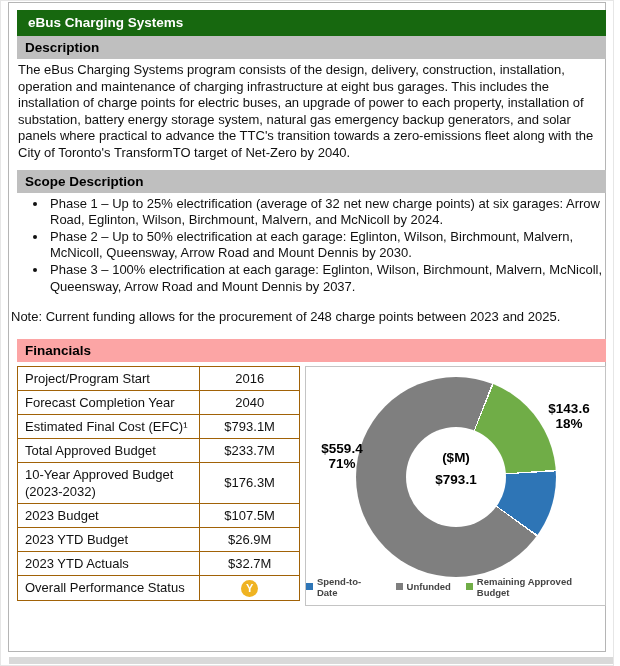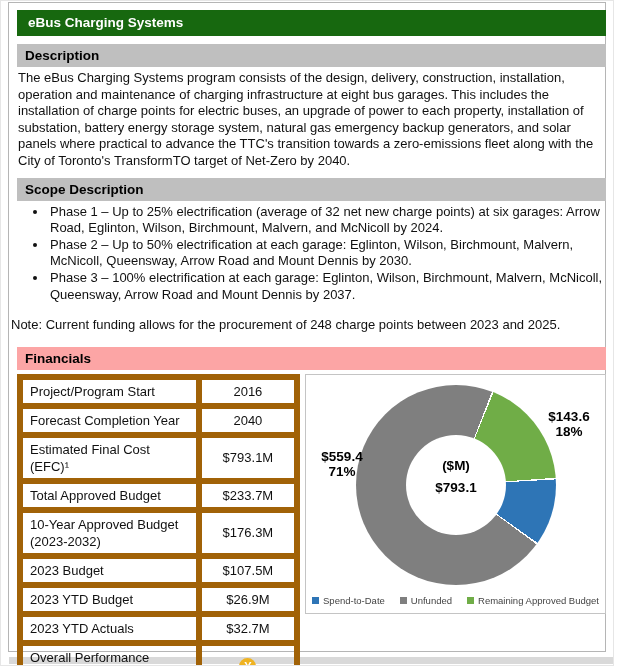--- a/index.html
+++ b/index.html
@@ -7,54 +7,54 @@
   body { font-family:"Liberation Sans", sans-serif; color:#1a1a1a; }
   .shot { position:relative; width:614px; height:666px; background:#fff; overflow:hidden; border:1px solid #e6e6e6; }
   .frame { position:absolute; left:7px; top:1px; right:7px; bottom:13px; border:1px solid #b5b5b5; background:#fff; }
   .shadow-strip { position:absolute; left:8px; right:0; bottom:1px; height:7px; background:#d9d9d9; }
   .content { position:absolute; left:16px; top:9px; width:589px; }
 
   .title-bar { height:26px; line-height:26px; padding-left:11px; background:#17680F;
                color:#ffffff; font-weight:bold; font-size:13.5px; }
   .secbar { height:23px; line-height:23px; padding-left:8px; background:#BFBFBF;
             color:#000; font-weight:bold; font-size:13.5px; }
-  .secbar.desc { margin-top:8px; }
+  .secbar.desc { margin-top:0; }
   .secbar.scope { margin-top:6px; }
   .secbar.fin { margin-top:13px; }
 
   .body-text { font-size:13px; line-height:16.6px; padding:3px 1px 2px 1px; color:#111; }
   .scope-body { font-size:13px; line-height:16.6px; padding:3px 1px 0 1px; color:#111; }
   .scope-body ul { list-style:disc; margin:0 0 0 30px; padding:0; }
   .scope-body li { padding-left:2px; }
   .note-text { font-size:13px; line-height:16.5px; margin:14px 0 0 -6px; color:#111; }
 
   .fin-flex { display:flex; align-items:flex-start; margin-top:4px; }
   table.fin { border-collapse:collapse; width:283px; font-size:13px; }
-  table.fin td { border:6px solid #a16207; padding:3px 7px; line-height:17px; color:#111; }
+  table.fin td { border:1px solid #a16207; padding:3px 7px; line-height:17px; color:#111; }
   table.fin td.lab { width:183px; }
   table.fin td.val { width:100px; text-align:center; }
   .badge { display:inline-block; width:17px; height:17px; border-radius:50%;
            background:#EFB322; color:#fff; font-weight:bold; font-size:11px;
            line-height:17px; text-align:center; vertical-align:middle; }
 
   .chart-box { position:relative; width:301px; height:240px; margin-left:5px;
                border:1px solid #c4c4c4; background:#fff; }
   .donut { position:absolute; left:50px; top:10px; width:200px; height:200px; border-radius:50%; }
   .hole { position:absolute; left:100px; top:60px; width:100px; height:100px;
           border-radius:50%; background:#fff; }
   .center-label { position:absolute; left:50px; top:83px; width:200px; text-align:center;
                   font-weight:bold; font-size:13.5px; line-height:16px; color:#000; }
   .center-label .total-val { margin-top:6px; }
   .slice-label { position:absolute; font-weight:bold; font-size:13.5px; line-height:15px;
                  text-align:center; color:#000; }
   .sl-left { left:6px; top:74px; width:60px; }
   .sl-topright { left:230px; top:34px; width:66px; }
   .sl-right { left:240px; top:120px; width:58px; }
   .legend { position:absolute; left:0; bottom:7px; width:100%; display:flex;
-            justify-content:center; gap:15px; font-size:9.5px; font-weight:normal; color:#444; }
+            justify-content:center; gap:15px; font-size:9.5px; font-weight:bold; color:#444; }
   .legend-item { display:flex; align-items:center; gap:4px; }
   .legend-sq { display:inline-block; width:7px; height:7px; }
 </style>
 </head>
 <body>
 
 <div class="shot">
   <div class="frame"></div>
   <div class="shadow-strip"></div>
 

